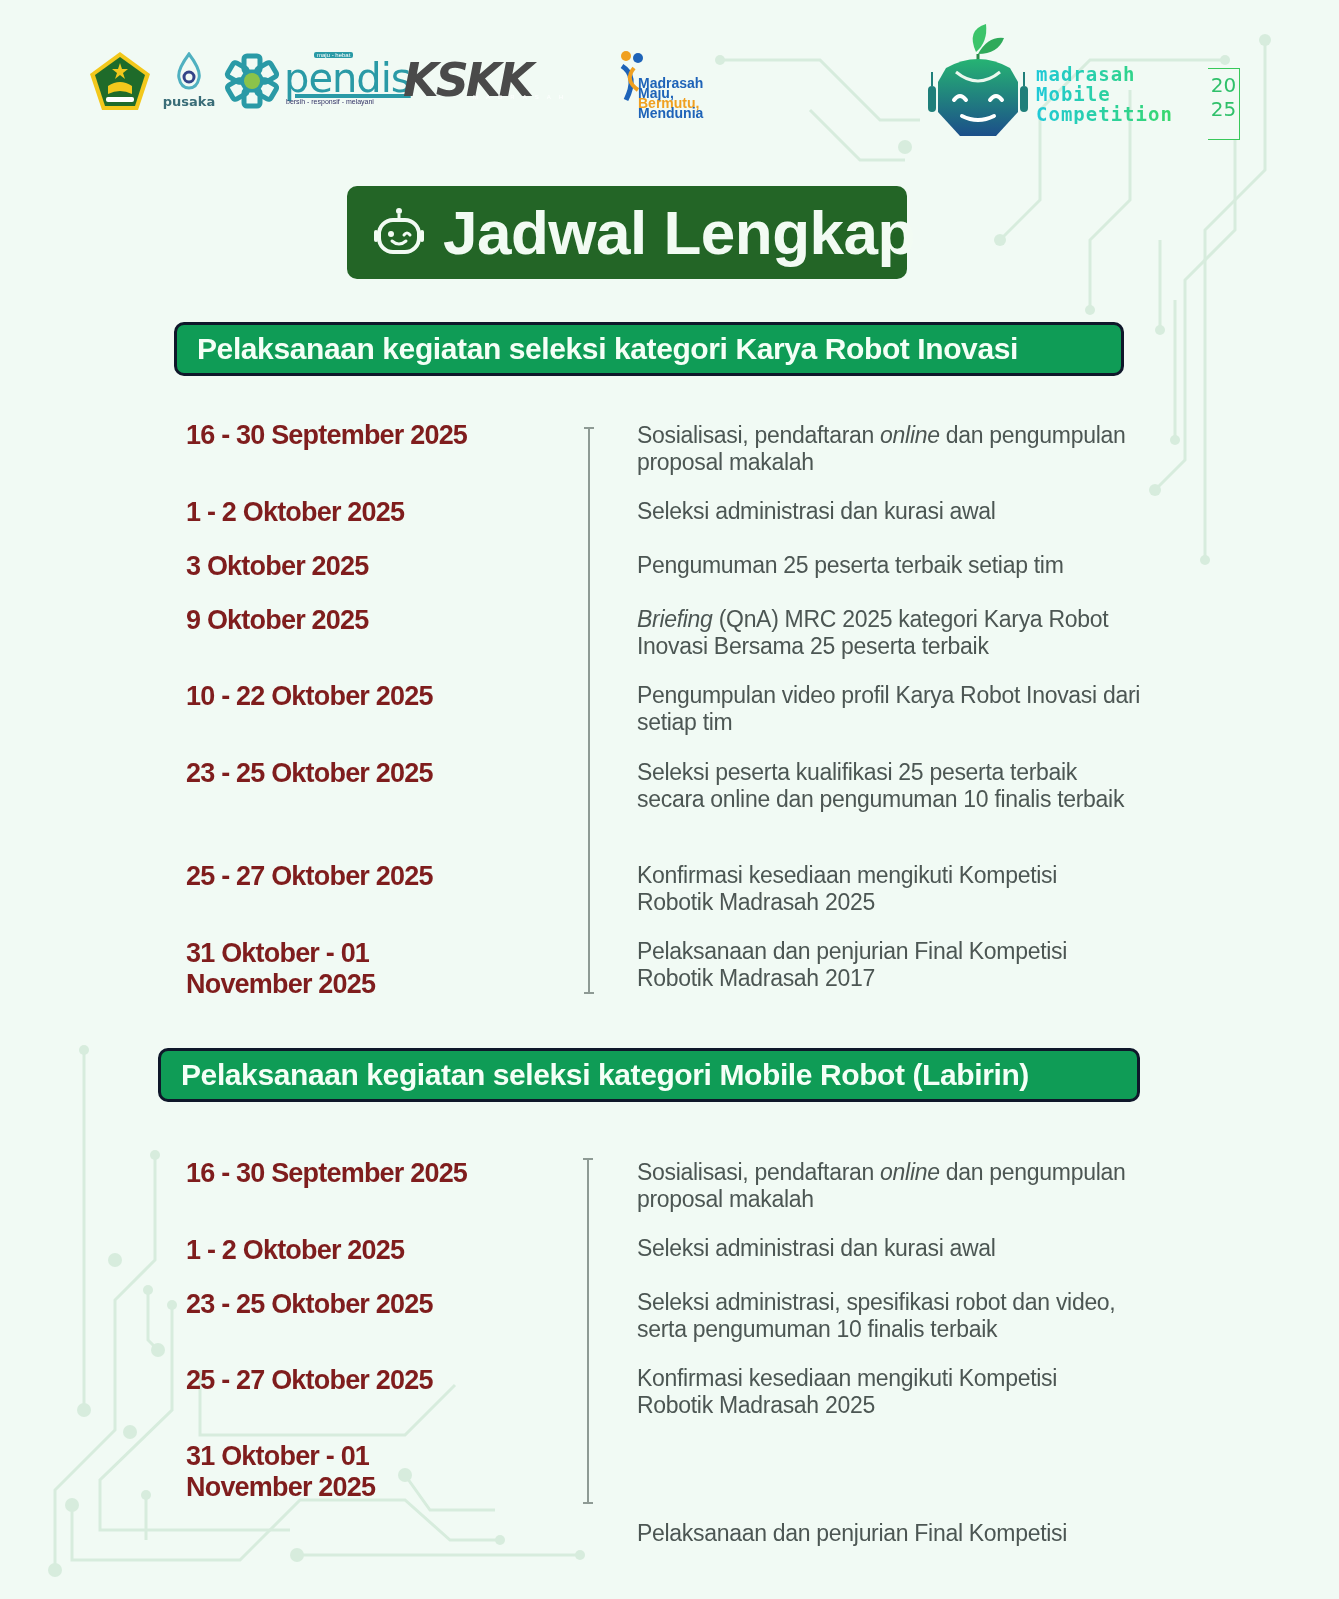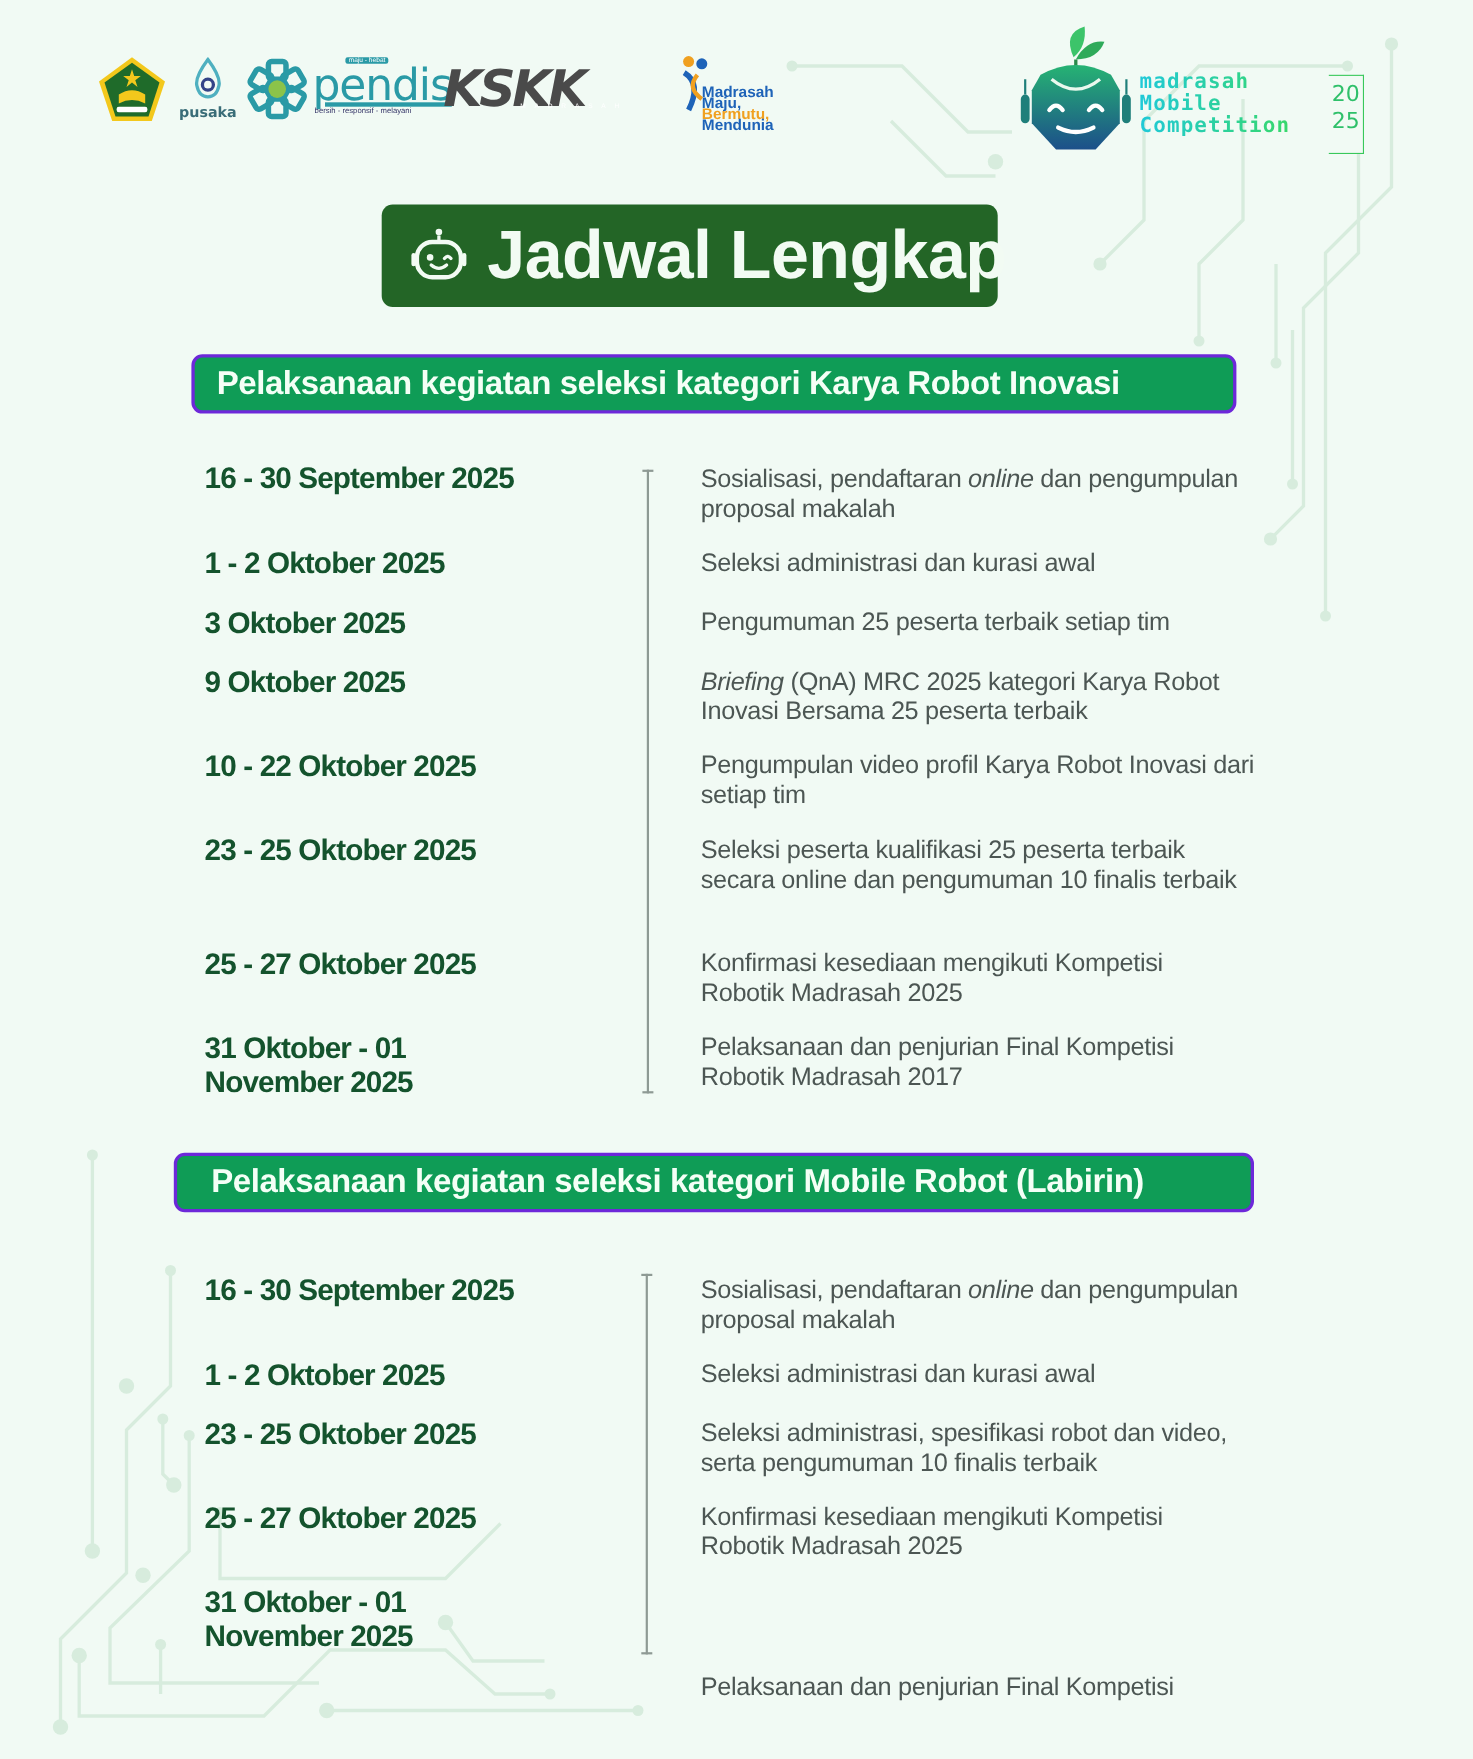--- a/index.html
+++ b/index.html
@@ -37,33 +37,33 @@
     .mrc-w { display: block; background: linear-gradient(90deg, #1fc9d8, #38d86a); -webkit-background-clip: text; background-clip: text; color: transparent; font-weight: bold; }
     .mrc-year { position: absolute; left: 282px; top: 48px; width: 32px; height: 72px; border: 1.5px solid #38c85a; border-left: none; box-sizing: border-box; font-family: "DejaVu Sans", sans-serif; font-size: 20px; line-height: 24px; color: #2fc06a; text-align: center; padding-top: 4px; }
     .mrc-year span { display: block; }
 
     
     .title-box { position: absolute; left: 347px; top: 186px; width: 560px; height: 93px; background: #236526; border-radius: 10px; display: flex; align-items: center; }
     .title-icon { position: absolute; left: 26px; top: 20px; width: 52px; height: 52px; }
     .title-text { position: absolute; left: 96px; top: 13px; font-size: 62px; font-weight: bold; color: #f2fbf3; line-height: 68px; letter-spacing: -0.5px; white-space: nowrap; }
 
     
-    .sec-head { position: absolute; height: 54px; background: #0f9c56; border: 3px solid #6d28d9; border-radius: 10px; box-sizing: border-box; color: #f4fff6; font-size: 30px; font-weight: bold; line-height: 48px; padding-left: 20px; white-space: nowrap; letter-spacing: -0.4px; }
+    .sec-head { position: absolute; height: 54px; background: #0f9c56; border: 3px solid #0f172a; border-radius: 10px; box-sizing: border-box; color: #f4fff6; font-size: 30px; font-weight: bold; line-height: 48px; padding-left: 20px; white-space: nowrap; letter-spacing: -0.4px; }
     .sec1 { left: 174px; top: 322px; width: 950px; }
-    .sec2 { left: 158px; top: 1048px; width: 982px; padding-left: 31px; }
+    .sec2 { left: 158px; top: 1048px; width: 982px; padding-left: 20px; }
 
     
     .divider { position: absolute; width: 2px; background: #8e9a94; }
     .divider::before, .divider::after { content: ""; position: absolute; left: -4px; width: 10px; height: 2px; background: #8e9a94; }
     .divider::before { top: 0; }
     .divider::after { bottom: 0; }
     .div1 { left: 588px; top: 427px; height: 567px; }
     .div2 { left: 587px; top: 1158px; height: 346px; }
 
-    .date { position: absolute; left: 186px; width: 380px; font-size: 27px; font-weight: bold; color: #14532d; line-height: 31px; letter-spacing: -0.8px; }
+    .date { position: absolute; left: 186px; width: 380px; font-size: 27px; font-weight: bold; color: #7f1d1d; line-height: 31px; letter-spacing: -0.8px; }
     .desc { position: absolute; left: 637px; width: 540px; font-size: 23px; color: #4c5653; line-height: 27px; letter-spacing: -0.3px; }
     .desc em { font-style: italic; }
   </style>
 </head>
 <body>
 
 <svg class="bg-circuit" viewBox="0 0 1339 1599" xmlns="http://www.w3.org/2000/svg">
   <g fill="none" stroke="#d7ecdd" stroke-width="3">
 
     <path d="M1265 40 V170 L1205 230 V560"></path>

